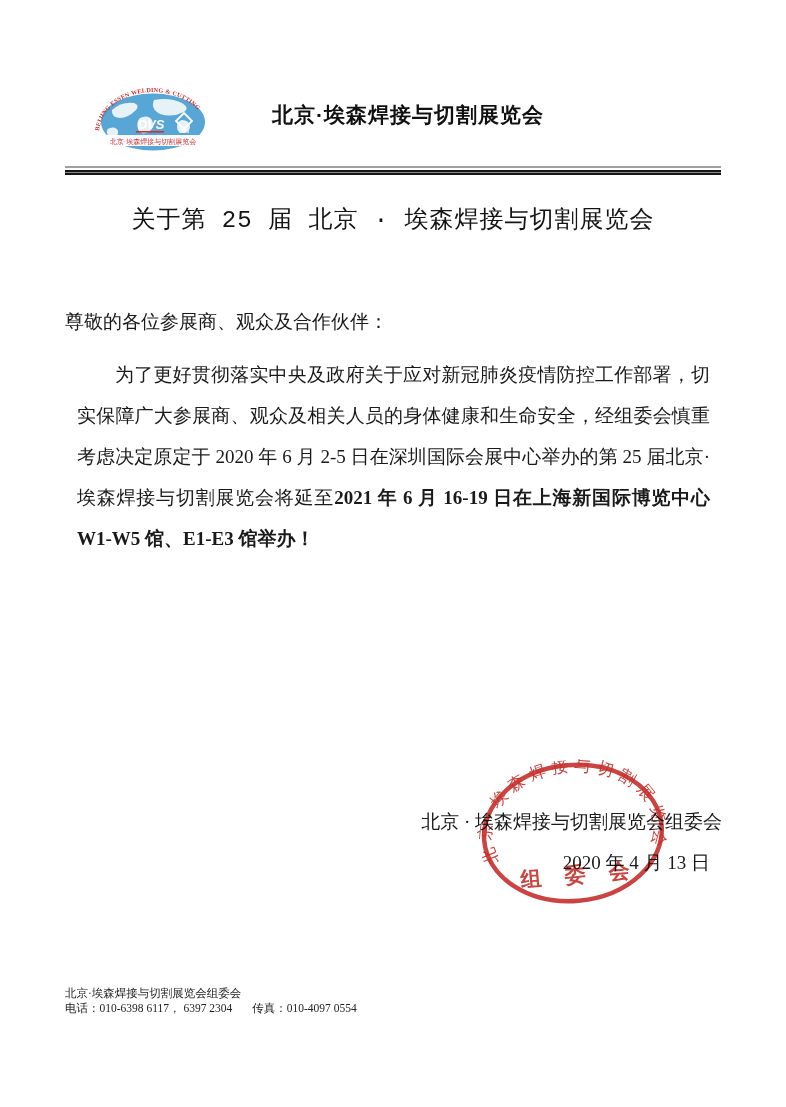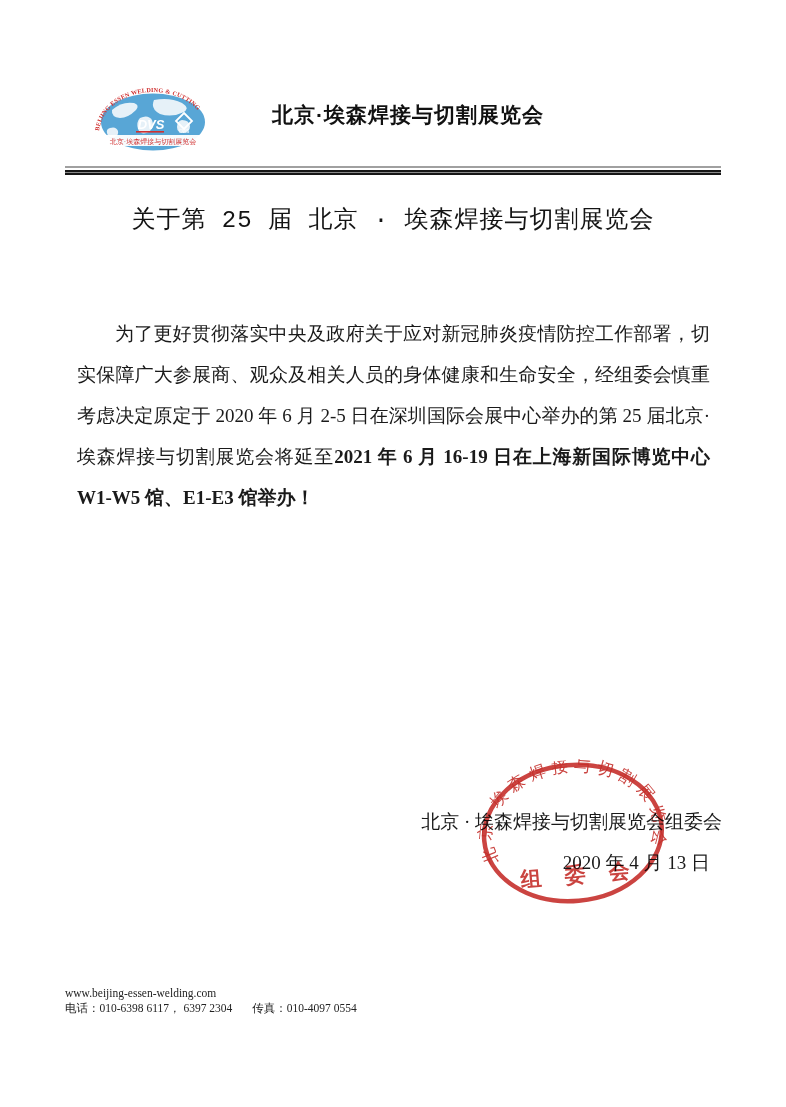--- a/index.html
+++ b/index.html
@@ -86,37 +86,38 @@
     <div class="r3"></div>
     <div class="r4"></div>
     <div class="r5"></div>
 </div>
 
 <div class="abs doc-title">
   <div>关于第 25 届 北京 · 埃森焊接与切割展览会</div>
 </div>
 
 <div class="abs letter">
+  <div>尊敬的各位参展商、观众及合作伙伴：</div>
   <p><span>为了更好贯彻落实中央及政府关于应对新冠肺炎疫情防控工作部署，切实保障广大参展商、观众及相关人员的身体健康和生命安全，经组委会慎重考虑决定原定于 2020 年 6 月 2-5 日在深圳国际会展中心举办的第 25 届北京·埃森焊接与切割展览会将延至</span><span class="bold">2021 年 6 月 16-19 日在上海新国际博览中心 W1-W5 馆、E1-E3 馆举办！</span></p>
 </div>
 
 <div class="abs signature">
   <div>北京 · 埃森焊接与切割展览会组委会</div>
   <div class="date-line">2020 年 4 月 13 日</div>
 </div>
 
 <svg class="abs stamp" viewBox="0 0 194 148" aria-hidden="true">
   <defs>
     <path id="sealArc" d="M 23,97 A 82,60 0 1 1 171,97" fill="none"></path>
   </defs>
   <ellipse cx="97" cy="73" rx="89" ry="68" fill="none" stroke="#c5302c" stroke-width="4.5" opacity="0.9"></ellipse>
   <text font-size="16.5" fill="#c5302c" letter-spacing="5.5" opacity="0.9">
     <textPath href="#sealArc" startOffset="1%">北京·埃森焊接与切割展览会</textPath>
   </text>
   <text x="100" y="122" font-size="21" font-weight="bold" fill="#c5302c" text-anchor="middle" letter-spacing="9" opacity="0.9">组 委 会</text>
 </svg>
 
 <div class="abs footer">
-  <div>www.beijing-essen-welding.com</div>
+  <div>北京·埃森焊接与切割展览会组委会</div>
   <div>
     <span>电话：</span><span>010-6398 6117， 6397 2304</span><span class="fax-label">传真：</span><span>010-4097 0554</span>
   </div>
 </div>
 
 </body></html>

